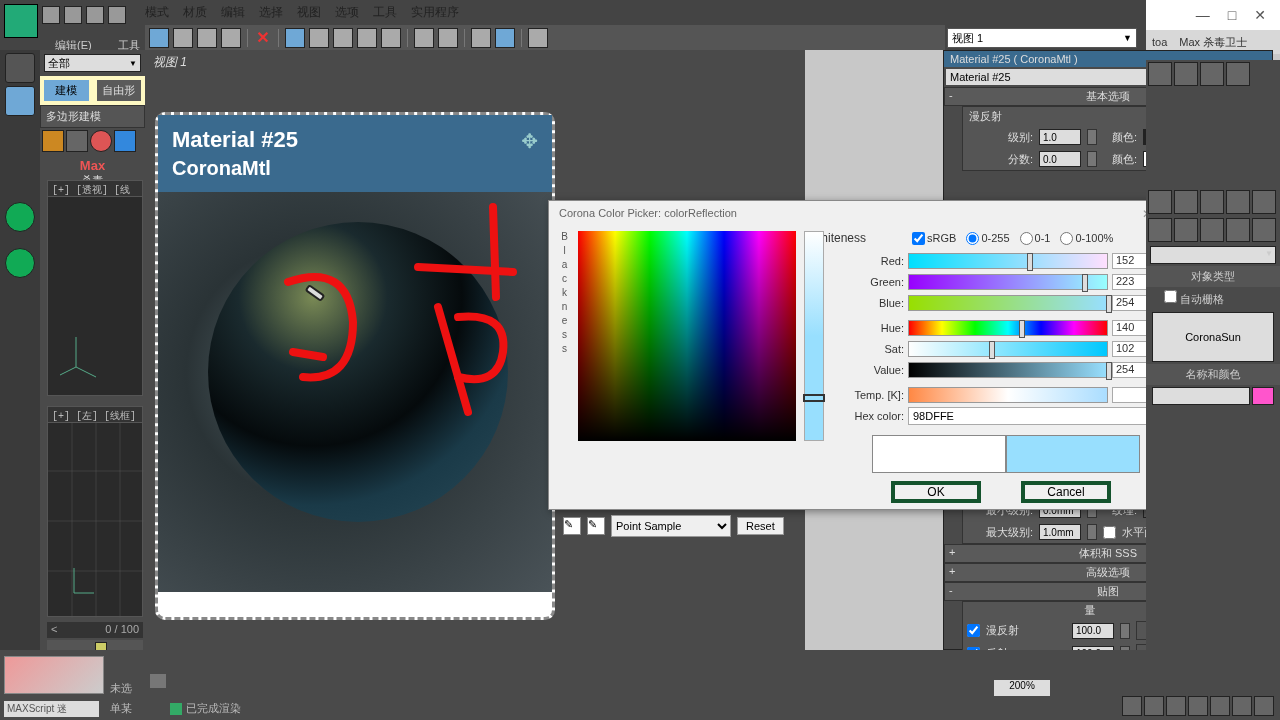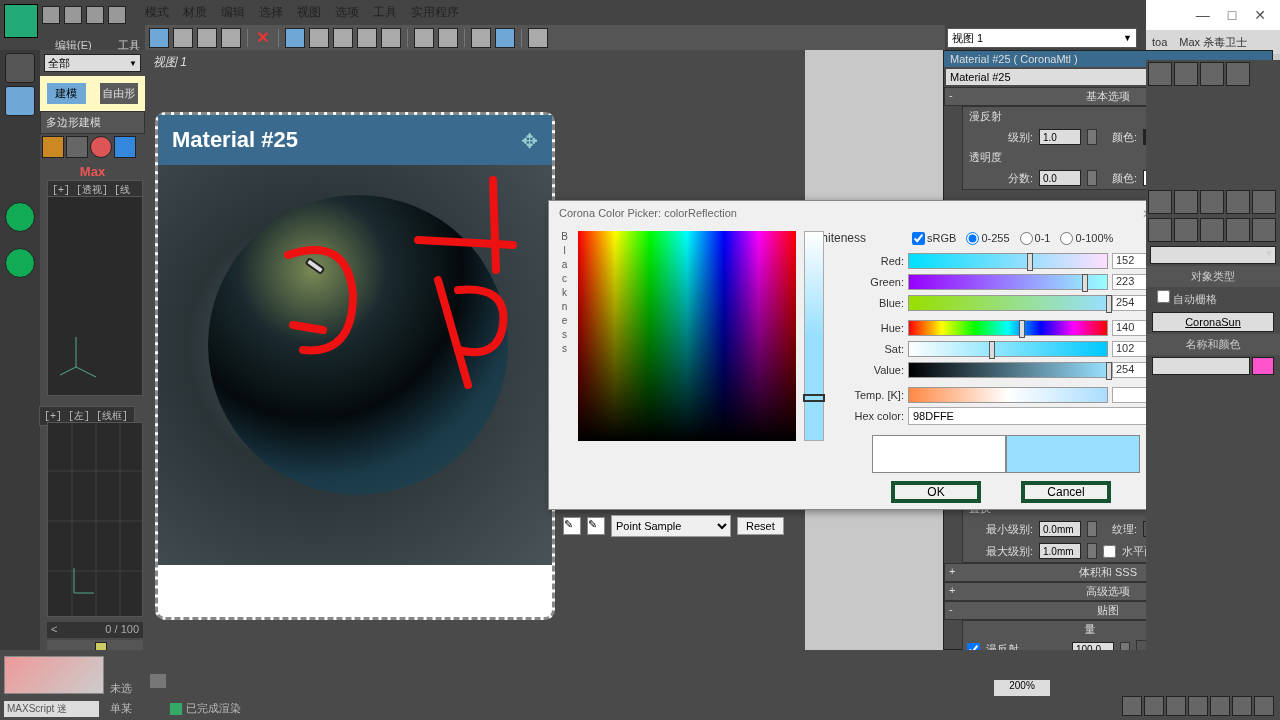--- a/index.html
+++ b/index.html
@@ -26,21 +26,21 @@
   .view-dd { position:absolute; left:947px; top:28px; width:190px; height:20px; background:#fff; border:1px solid #555; display:flex; align-items:center; padding:0 4px; justify-content:space-between;}
   .view-dd .arr { font-size:9px;}
   
   .left-bar { position:absolute; left:0; top:50px; width:40px; height:670px; background:#3a3a3a; }
   .left-bar .sicon { width:30px; height:30px; margin:3px auto; background:#555; border:1px solid #222; border-radius:3px; }
   .left-bar .green { background:#1a5; border-radius:50%; }
 
   .left-panel { position:absolute; left:40px; top:50px; width:105px; height:670px; background:#4a4a4a; color:#ddd;}
   .left-panel .dd { margin:4px; height:18px; background:#ddd; color:#000; border:1px solid #222; display:flex; align-items:center; padding:0 3px; justify-content:space-between;}
   .left-panel .tabs { display:flex; }
-  .left-panel .tabs div { flex:1; text-align:center; padding:3px 0; background:#5a5a5a; border:7px solid #fef9c3;}
+  .left-panel .tabs div { flex:1; text-align:center; padding:3px 0; background:#5a5a5a; border:4px solid #fef9c3;}
   .left-panel .tabs .act { background:#6fa8d6; color:#000;}
   .left-panel .lbl { padding:3px 5px; background:#555; border:1px solid #333;}
   .left-panel .iconrow { display:flex; gap:2px; padding:2px;}
   .left-panel .iconrow .ic { width:22px; height:22px; background:#666; border:1px solid #222;}
   .left-panel .maxv { text-align:center; padding:4px 0;}
   .left-panel .maxv .mx { color:#e55; font-weight:bold; font-size:13px;}
   
   .vp-header { position:absolute; background:#333; color:#bbb; font-size:10px; padding:2px 4px; border:1px solid #555; width:96px;font-family:Liberation Mono, monospace;}
   .vp-area { position:absolute; background:#2a2a2a; border:1px solid #555; width:96px;}
   
@@ -105,22 +105,22 @@
   .btn-row { display:flex; gap:40px; justify-content:center; margin-top:8px;}
   .btn-row button { width:90px; height:22px; background:#f0f0f0; border:4px solid #14532d; font-size:12px;}
   
   .cp-bottom { display:flex; align-items:center; gap:6px; padding:4px 14px;}
   .cp-bottom .tool { width:18px; height:18px; border:1px solid #888; background:#fff;}
   .cp-bottom select { width:120px; height:22px; border:1px solid #999; font-size:11px;}
   .cp-bottom .reset { padding:2px 8px; border:1px solid #999; background:#f0f0f0; font-size:11px;}
   .rt-icons { position:absolute; left:1146px; top:60px; width:134px; background:#4a4a4a; height:660px; color:#ccc;}
   .rt-icons .irow { display:flex; gap:2px; padding:2px; flex-wrap:wrap;}
   .rt-icons .ic { width:24px; height:24px; background:#666; border:1px solid #222;}
-  .rt-icons .lbl { padding:3px 11px; font-size:11px;}
-  .rt-icons .btn { margin:2px 6px; padding:3px; background:#ddd; color:#000; border:1px solid #222; text-align:center; font-size:11px;text-decoration:underline;}
+  .rt-icons .lbl { padding:3px 18px; font-size:11px;}
+  .rt-icons .btn { margin:2px 6px; padding:18px; background:#ddd; color:#000; border:1px solid #222; text-align:center; font-size:11px;}
   
   .statusbar { position:absolute; left:0; bottom:0; width:1280px; height:70px; background:#4a4a4a;}
   .statusbar .msinput { position:absolute; left:4px; bottom:3px; width:95px; height:16px; background:#ddd; color:#555; font-size:10px; padding:1px 3px;}
   .statusbar .ls { position:absolute; left:110px; bottom:24px; color:#bbb; font-size:11px;}
   .statusbar .done { position:absolute; left:170px; bottom:4px; color:#bbb; font-size:11px;}
   .statusbar .done::before { content:""; display:inline-block; width:12px; height:12px; background:#3a6; margin-right:4px; vertical-align:middle;}
   .statusbar .ricons { position:absolute; right:6px; bottom:4px; display:flex; gap:2px;}
   .statusbar .ricons .ic { width:20px; height:20px; background:#666; border:1px solid #222;}
   .statusbar .zoom { position:absolute; right:230px; bottom:24px; width:56px; height:16px; background:#ddd; color:#000; font-size:10px; text-align:center;}
   
@@ -230,21 +230,21 @@
 <div class="vp-header" style="left:47px; top:180px;">[+] [透视] [线框]</div>
 <div class="vp-area" style="left:47px; top:196px; height:200px;">
   <svg width="96" height="200">
       <g stroke="#5a8" stroke-width="1" fill="none">
         <line x1="28" y1="170" x2="28" y2="140"></line>
         <line x1="28" y1="170" x2="48" y2="180"></line>
         <line x1="28" y1="170" x2="12" y2="178"></line>
       </g>
     </svg>
 </div>
-<div class="vp-header" style="left:39px; top:406px;">[+] [左] [线框]</div>
+<div class="vp-header" style="left:47px; top:406px;">[+] [左] [线框]</div>
 <div class="vp-area" style="left:47px; top:422px; height:195px;">
   <svg width="96" height="195">
       <g stroke="#555" stroke-width="0.5">
         <line x1="0" y1="48" x2="96" y2="48"></line>
         <line x1="0" y1="98" x2="96" y2="98"></line>
         <line x1="0" y1="148" x2="96" y2="148"></line>
         <line x1="24" y1="0" x2="24" y2="195"></line>
         <line x1="48" y1="0" x2="48" y2="195"></line>
         <line x1="72" y1="0" x2="72" y2="195"></line>
       </g>
@@ -262,20 +262,21 @@
   <div style="position:absolute; left:48px; top:2px; width:12px; height:16px; background:#cc6; border:1px solid #222;"></div>
 </div>
 
 <div class="main-viewport">
   <div class="vp-title">视图 1</div>
 </div>
 
 <div class="mat-preview">
   <div class="mhead">
     <div class="t1">Material #25</div>
+    <div class="t2">CoronaMtl</div>
     <div class="plus">✥</div>
   </div>
   <div class="mbody">
     <div class="sphere"></div>
 
     <svg class="annotation" style="left:0; top:-70px;" width="600" height="470">
       <g stroke="#e11" stroke-width="8" fill="none" stroke-linecap="round">
         <path d="M 130 160 Q 190 140 195 200 Q 195 260 145 255"></path>
         <path d="M 135 230 L 165 235"></path>
         <path d="M 280 185 L 310 290"></path>
@@ -303,21 +304,20 @@
   <div class="shead"><span class="toggle">-</span><span>基本选项</span></div>
   <div class="section">
     <div style="padding:2px 6px; font-size:11px;">漫反射</div>
     <div class="row">
       <span class="lab">级别:</span>
       <span class="spin">1.0</span>
         <span class="spinbtn"></span>
       <span class="lab2">颜色:</span>
       <span class="swatch" style="background:#222;"></span>
     </div>
-    <div style="padding:2px 6px;">透明度</div>
     <div class="row">
       <span class="lab">分数:</span>
       <span class="spin">0.0</span>
         <span class="spinbtn"></span>
       <span class="lab2">颜色:</span>
       <span class="swatch" style="background:#fff;"></span>
     </div>
   </div>
 
   <div style="height:308px;"></div>

